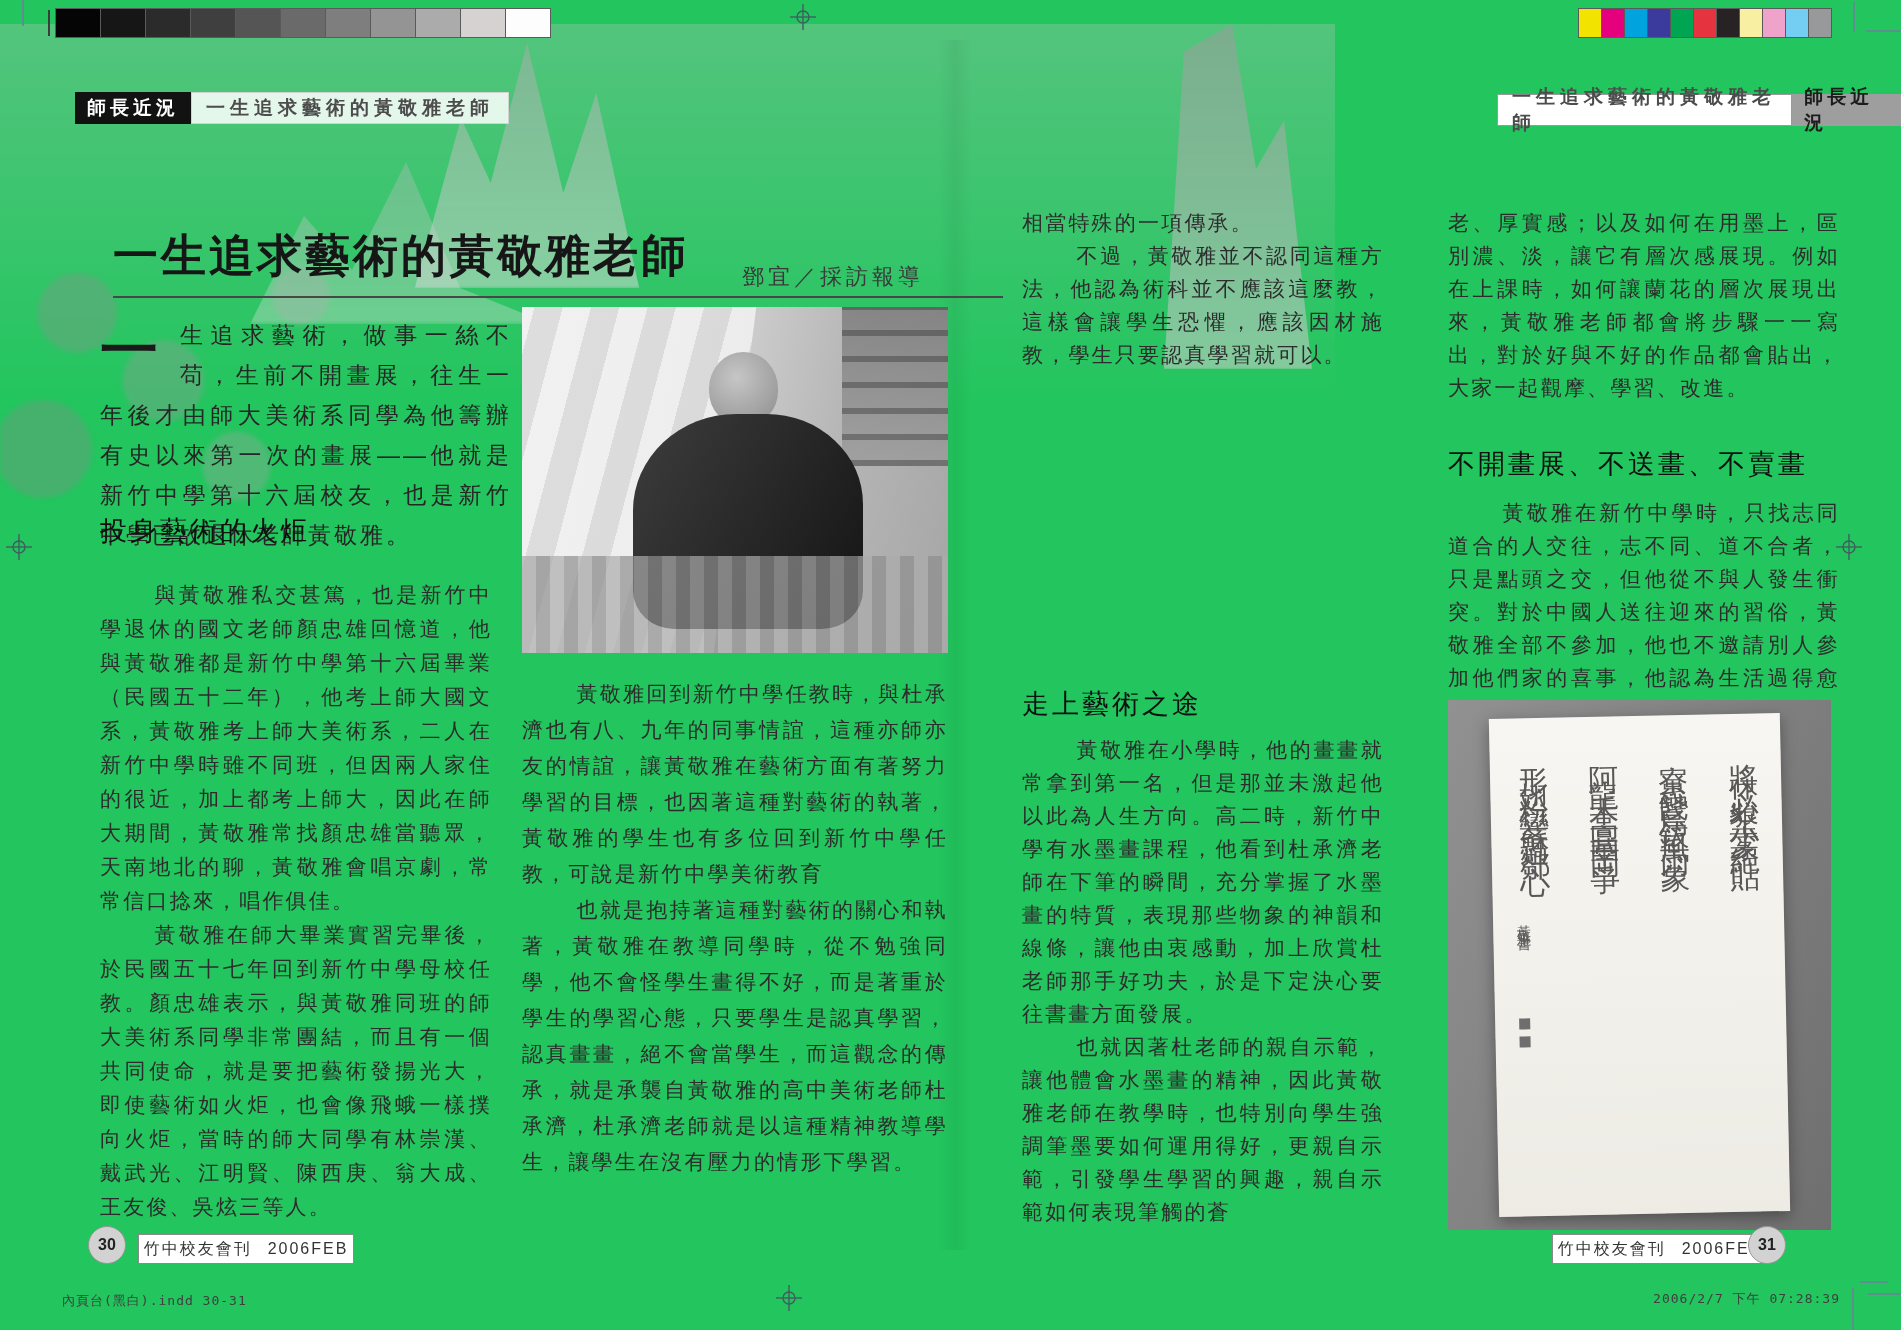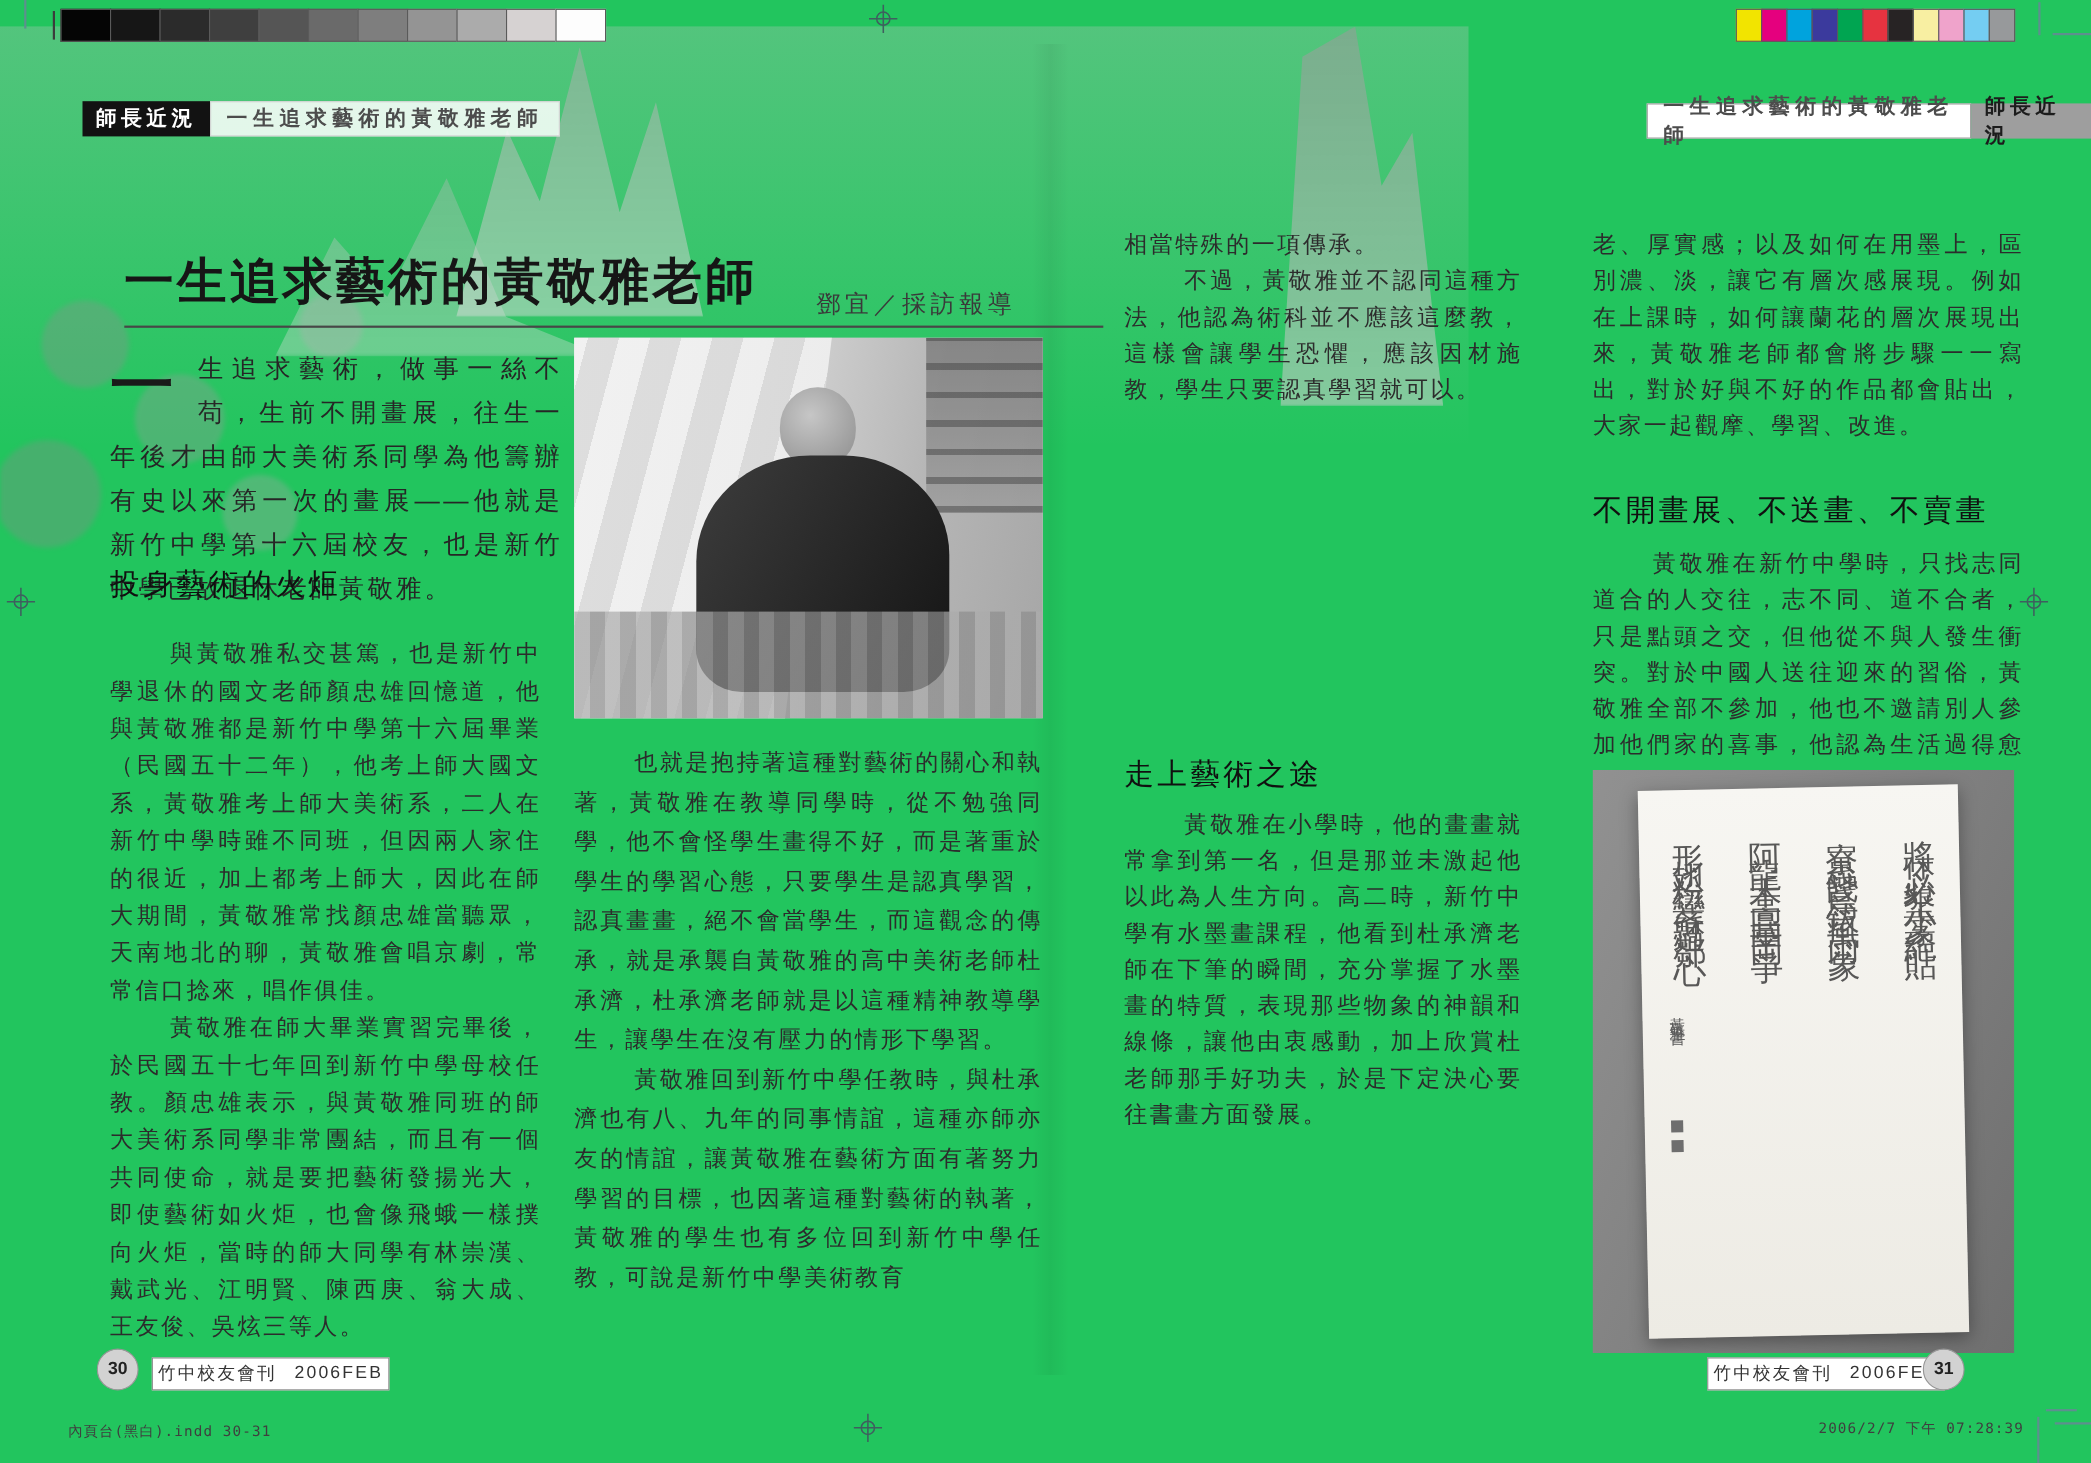--- a/index.html
+++ b/index.html
@@ -195,31 +195,32 @@
 
   <div id="photo" class="abs" style="left:522px;top:307px;width:426px;height:346px;">
     <div class="bg"></div>
     <div class="curtain"></div>
     <div class="window"></div>
     <div class="head"></div>
     <div class="body"></div>
     <div class="chair"></div>
   </div>
   <div class="abs body-text t36" style="left:522px;top:676px;width:426px;">
+    <p class="indent">黃敬雅回到新竹中學任教時，與杜承濟也有八、九年的同事情誼，這種亦師亦友的情誼，讓黃敬雅在藝術方面有著努力學習的目標，也因著這種對藝術的執著，黃敬雅的學生也有多位回到新竹中學任教，可說是新竹中學美術教育</p>
     <p class="indent">也就是抱持著這種對藝術的關心和執著，黃敬雅在教導同學時，從不勉強同學，他不會怪學生畫得不好，而是著重於學生的學習心態，只要學生是認真學習，認真畫畫，絕不會當學生，而這觀念的傳承，就是承襲自黃敬雅的高中美術老師杜承濟，杜承濟老師就是以這種精神教導學生，讓學生在沒有壓力的情形下學習。</p>
-    <p class="indent">黃敬雅回到新竹中學任教時，與杜承濟也有八、九年的同事情誼，這種亦師亦友的情誼，讓黃敬雅在藝術方面有著努力學習的目標，也因著這種對藝術的執著，黃敬雅的學生也有多位回到新竹中學任教，可說是新竹中學美術教育</p>
   </div>
 
   <div class="abs body-text t33" style="left:1022px;top:206px;width:362px;">
     <p>相當特殊的一項傳承。</p>
     <p class="indent">不過，黃敬雅並不認同這種方法，他認為術科並不應該這麼教，這樣會讓學生恐懼，應該因材施教，學生只要認真學習就可以。</p>
   </div>
   <div class="abs heading" style="left:1022px;top:686px;">走上藝術之途</div>
   <div class="abs body-text t33" style="left:1022px;top:733px;width:362px;">
     <p class="indent">黃敬雅在小學時，他的畫畫就常拿到第一名，但是那並未激起他以此為人生方向。高二時，新竹中學有水墨畫課程，他看到杜承濟老師在下筆的瞬間，充分掌握了水墨畫的特質，表現那些物象的神韻和線條，讓他由衷感動，加上欣賞杜老師那手好功夫，於是下定決心要往書畫方面發展。</p>
+    <p class="indent">也就因著杜老師的親自示範，讓他體會水墨畫的精神，因此黃敬雅老師在教學時，也特別向學生強調筆墨要如何運用得好，更親自示範，引發學生學習的興趣，親自示範如何表現筆觸的蒼</p>
   </div>
 
   <div class="abs body-text t33" style="left:1448px;top:206px;width:392px;">
     <p>老、厚實感；以及如何在用墨上，區別濃、淡，讓它有層次感展現。例如在上課時，如何讓蘭花的層次展現出來，黃敬雅老師都會將步驟一一寫出，對於好與不好的作品都會貼出，大家一起觀摩、學習、改進。</p>
   </div>
   <div class="abs heading" style="left:1448px;top:446px;">不開畫展、不送畫、不賣畫</div>
   <div class="abs body-text t33" style="left:1448px;top:496px;width:392px;">
     <p class="indent">黃敬雅在新竹中學時，只找志同道合的人交往，志不同、道不合者，只是點頭之交，但他從不與人發生衝突。對於中國人送往迎來的習俗，黃敬雅全部不參加，他也不邀請別人參加他們家的喜事，他認為生活過得愈簡單愈好，也因此，他的個</p>
   </div>
 

